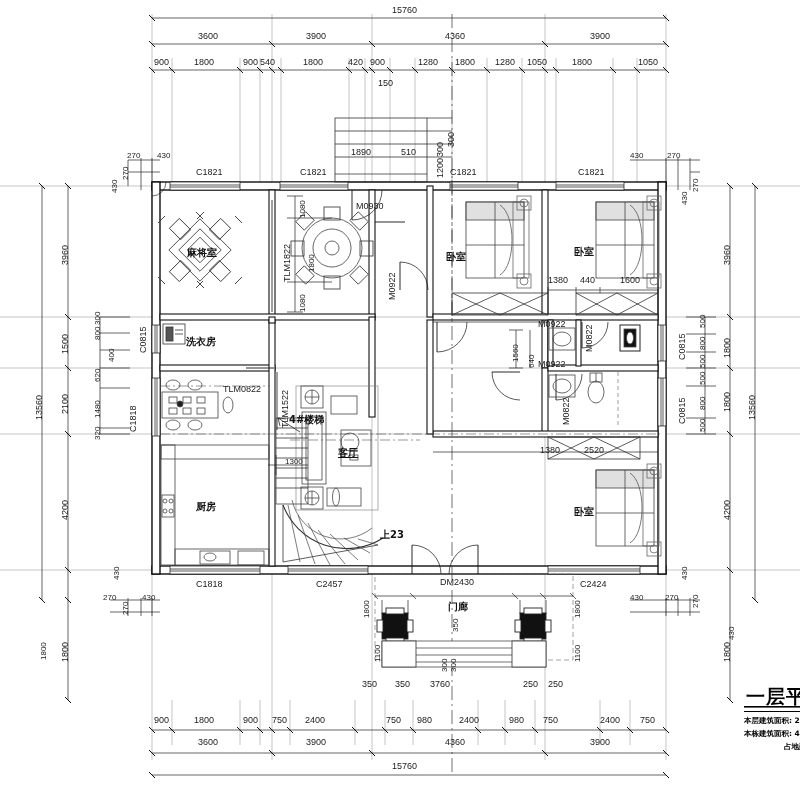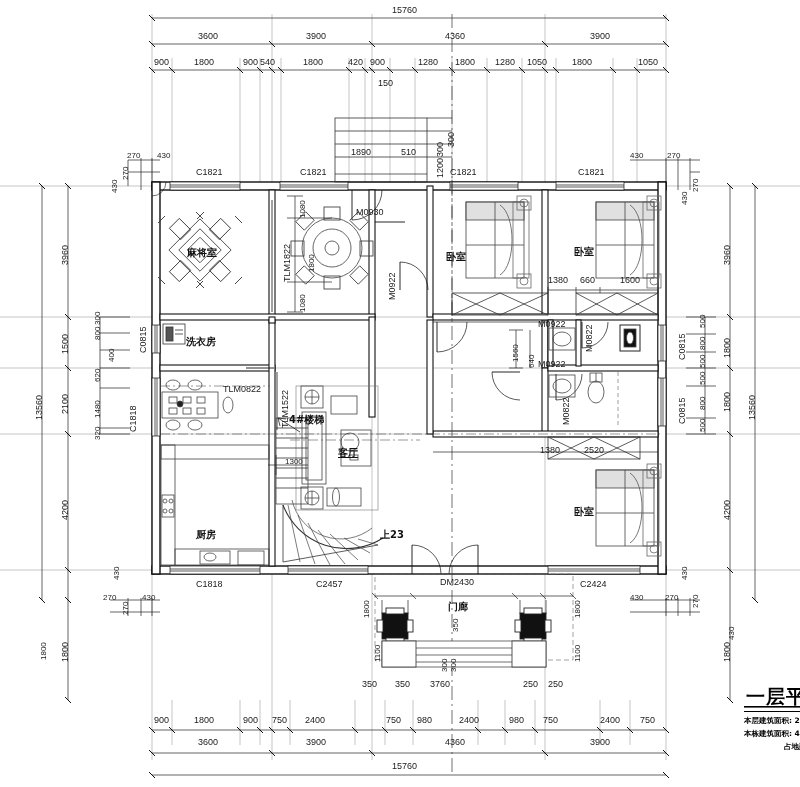--- a/index.html
+++ b/index.html
@@ -793,48 +793,48 @@
   <div class="lbl" style="left:450px; top:168px;">C1821</div>
   <div class="lbl" style="left:578px; top:168px;">C1821</div>
   <div class="lbl vert" style="left:139px; top:353px;">C0815</div>
   <div class="lbl vert" style="left:129px; top:432px;">C1818</div>
   <div class="lbl vert" style="left:678px; top:360px;">C0815</div>
   <div class="lbl vert" style="left:678px; top:424px;">C0815</div>
   <div class="lbl" style="left:196px; top:580px;">C1818</div>
   <div class="lbl" style="left:316px; top:580px;">C2457</div>
   <div class="lbl" style="left:580px; top:580px;">C2424</div>
 
-  <div class="lbl" style="left:356px; top:208px;">M0930</div>
+  <div class="lbl" style="left:356px; top:202px;">M0930</div>
   <div class="lbl vert" style="left:388px; top:300px;">M0922</div>
   <div class="lbl" style="left:538px; top:320px;">M0922</div>
   <div class="lbl" style="left:538px; top:360px;">M0922</div>
   <div class="lbl vert" style="left:585px; top:352px;">M0822</div>
   <div class="lbl vert" style="left:562px; top:425px;">M0822</div>
   <div class="lbl vert" style="left:283px; top:282px;">TLM1822</div>
   <div class="lbl" style="left:223px; top:374px;margin-top:11px;">TLM0822</div>
   <div class="lbl vert" style="left:281px; top:428px;">TLM1522</div>
   <div class="lbl" style="left:440px; top:578px;">DM2430</div>
 
   <div class="lbl vert dim-sm" style="left:299px; top:218px;">1080</div>
   <div class="lbl vert dim-sm" style="left:308px; top:272px;">1800</div>
   <div class="lbl vert dim-sm" style="left:299px; top:312px;">1080</div>
 
   <div class="lbl dim" style="left:548px; top:276px;">1380</div>
-  <div class="lbl dim" style="left:580px; top:276px;">660</div>
+  <div class="lbl dim" style="left:580px; top:276px;">440</div>
   <div class="lbl dim" style="left:620px; top:276px;">1600</div>
   <div class="lbl vert dim-sm" style="left:512px; top:362px;">1560</div>
   <div class="lbl vert dim-sm" style="left:528px; top:368px;">640</div>
   <div class="lbl dim" style="left:540px; top:446px;">1380</div>
   <div class="lbl dim" style="left:584px; top:446px;">2520</div>
 
   <div class="lbl dim-sm" style="left:285px; top:458px;">1300</div>
 
   <div class="roomname" style="left:187px; top:246px;">麻将室</div>
   <div class="roomname" style="left:186px; top:335px;text-align:right;">洗衣房</div>
-  <div class="roomname" style="left:196px; top:500px;margin-top:28px;">厨房</div>
+  <div class="roomname" style="left:196px; top:500px;">厨房</div>
   <div class="roomname" style="left:338px; top:446px;text-decoration:underline;">客厅</div>
   <div class="roomname" style="left:446px; top:250px;">卧室</div>
   <div class="roomname" style="left:574px; top:245px;">卧室</div>
   <div class="roomname" style="left:574px; top:505px;">卧室</div>
   <div class="roomname" style="left:448px; top:600px;">门廊</div>
   <div class="roomname" style="left:289px; top:413px;">4#楼梯</div>
   <div class="roomname" style="left:380px; top:528px;">上23</div>
 
   <div class="title-main" style="left:746px; top:684px;">一层平面图</div>
   <div class="title-note" style="left:744px; top:716px;">本层建筑面积: 2</div>

